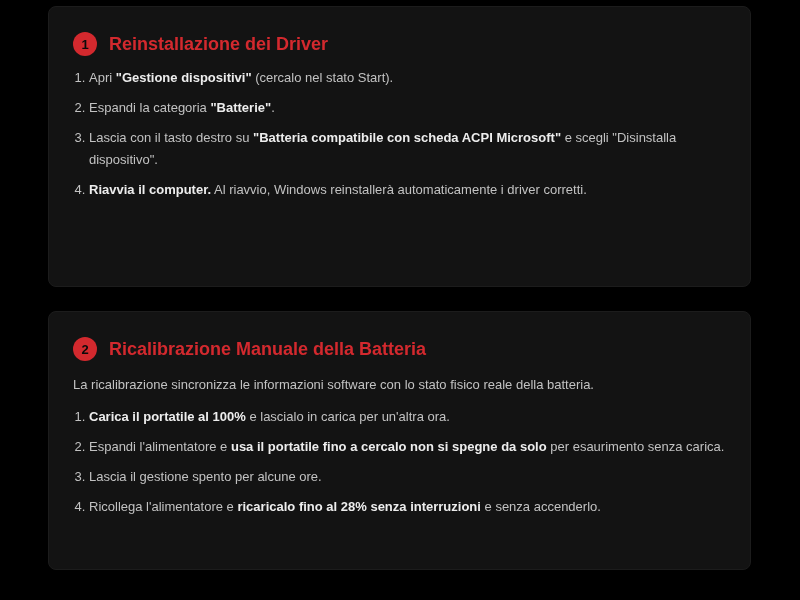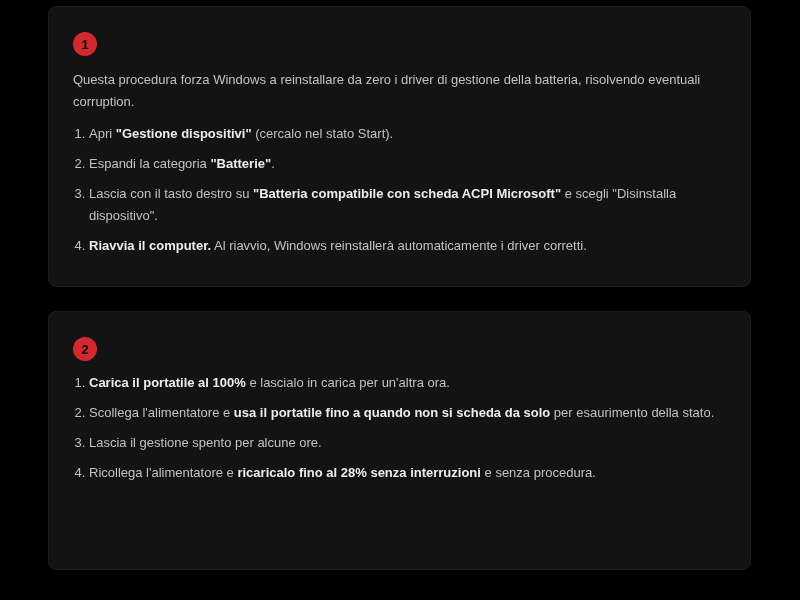--- a/index.html
+++ b/index.html
@@ -55,33 +55,35 @@
   ol li { margin-bottom:8px; padding-left:0; }
   ol li::marker { color:#c2c2c2; }
   b { color:#ededed; font-weight:bold; }
 </style>
 </head>
 <body>
 
 <div class="card" id="card1">
   <div class="head">
     <span class="badge">1</span>
+    <span class="title">Reinstallazione dei Driver</span>
   </div>
-  <div class="intro">Questa procedura forza Windows a reinstallare da zero i driver di gestione della batteria, risolvendo eventuali corruption.</div>
   <ol>
     <li><span>Apri </span><b>"Gestione dispositivi"</b><span> (cercalo nel stato Start).</span></li>
     <li><span>Espandi la categoria </span><b>"Batterie"</b><span>.</span></li>
     <li><span>Lascia con il tasto destro su </span><b>"Batteria compatibile con scheda ACPI Microsoft"</b><span> e scegli "Disinstalla dispositivo".</span></li>
     <li><span></span><b>Riavvia il computer.</b><span> Al riavvio, Windows reinstallerà automaticamente i driver corretti.</span></li>
   </ol>
 </div>
 
 <div class="card" id="card2">
   <div class="head">
     <span class="badge">2</span>
+    <span class="title">Ricalibrazione Manuale della Batteria</span>
   </div>
+  <div class="intro">La ricalibrazione sincronizza le informazioni software con lo stato fisico reale della batteria.</div>
   <ol>
     <li><span></span><b>Carica il portatile al 100%</b><span> e lascialo in carica per un'altra ora.</span></li>
-    <li><span>Scollega l'alimentatore e </span><b>usa il portatile fino a quando non si scheda da solo</b><span> per esaurimento della stato.</span></li>
+    <li><span>Espandi l'alimentatore e </span><b>usa il portatile fino a cercalo non si spegne da solo</b><span> per esaurimento senza carica.</span></li>
     <li><span>Lascia il gestione spento per alcune ore.</span><b></b><span></span></li>
-    <li><span>Ricollega l'alimentatore e </span><b>ricaricalo fino al 28% senza interruzioni</b><span> e senza procedura.</span></li>
+    <li><span>Ricollega l'alimentatore e </span><b>ricaricalo fino al 28% senza interruzioni</b><span> e senza accenderlo.</span></li>
   </ol>
 </div>
 
 </body></html>

